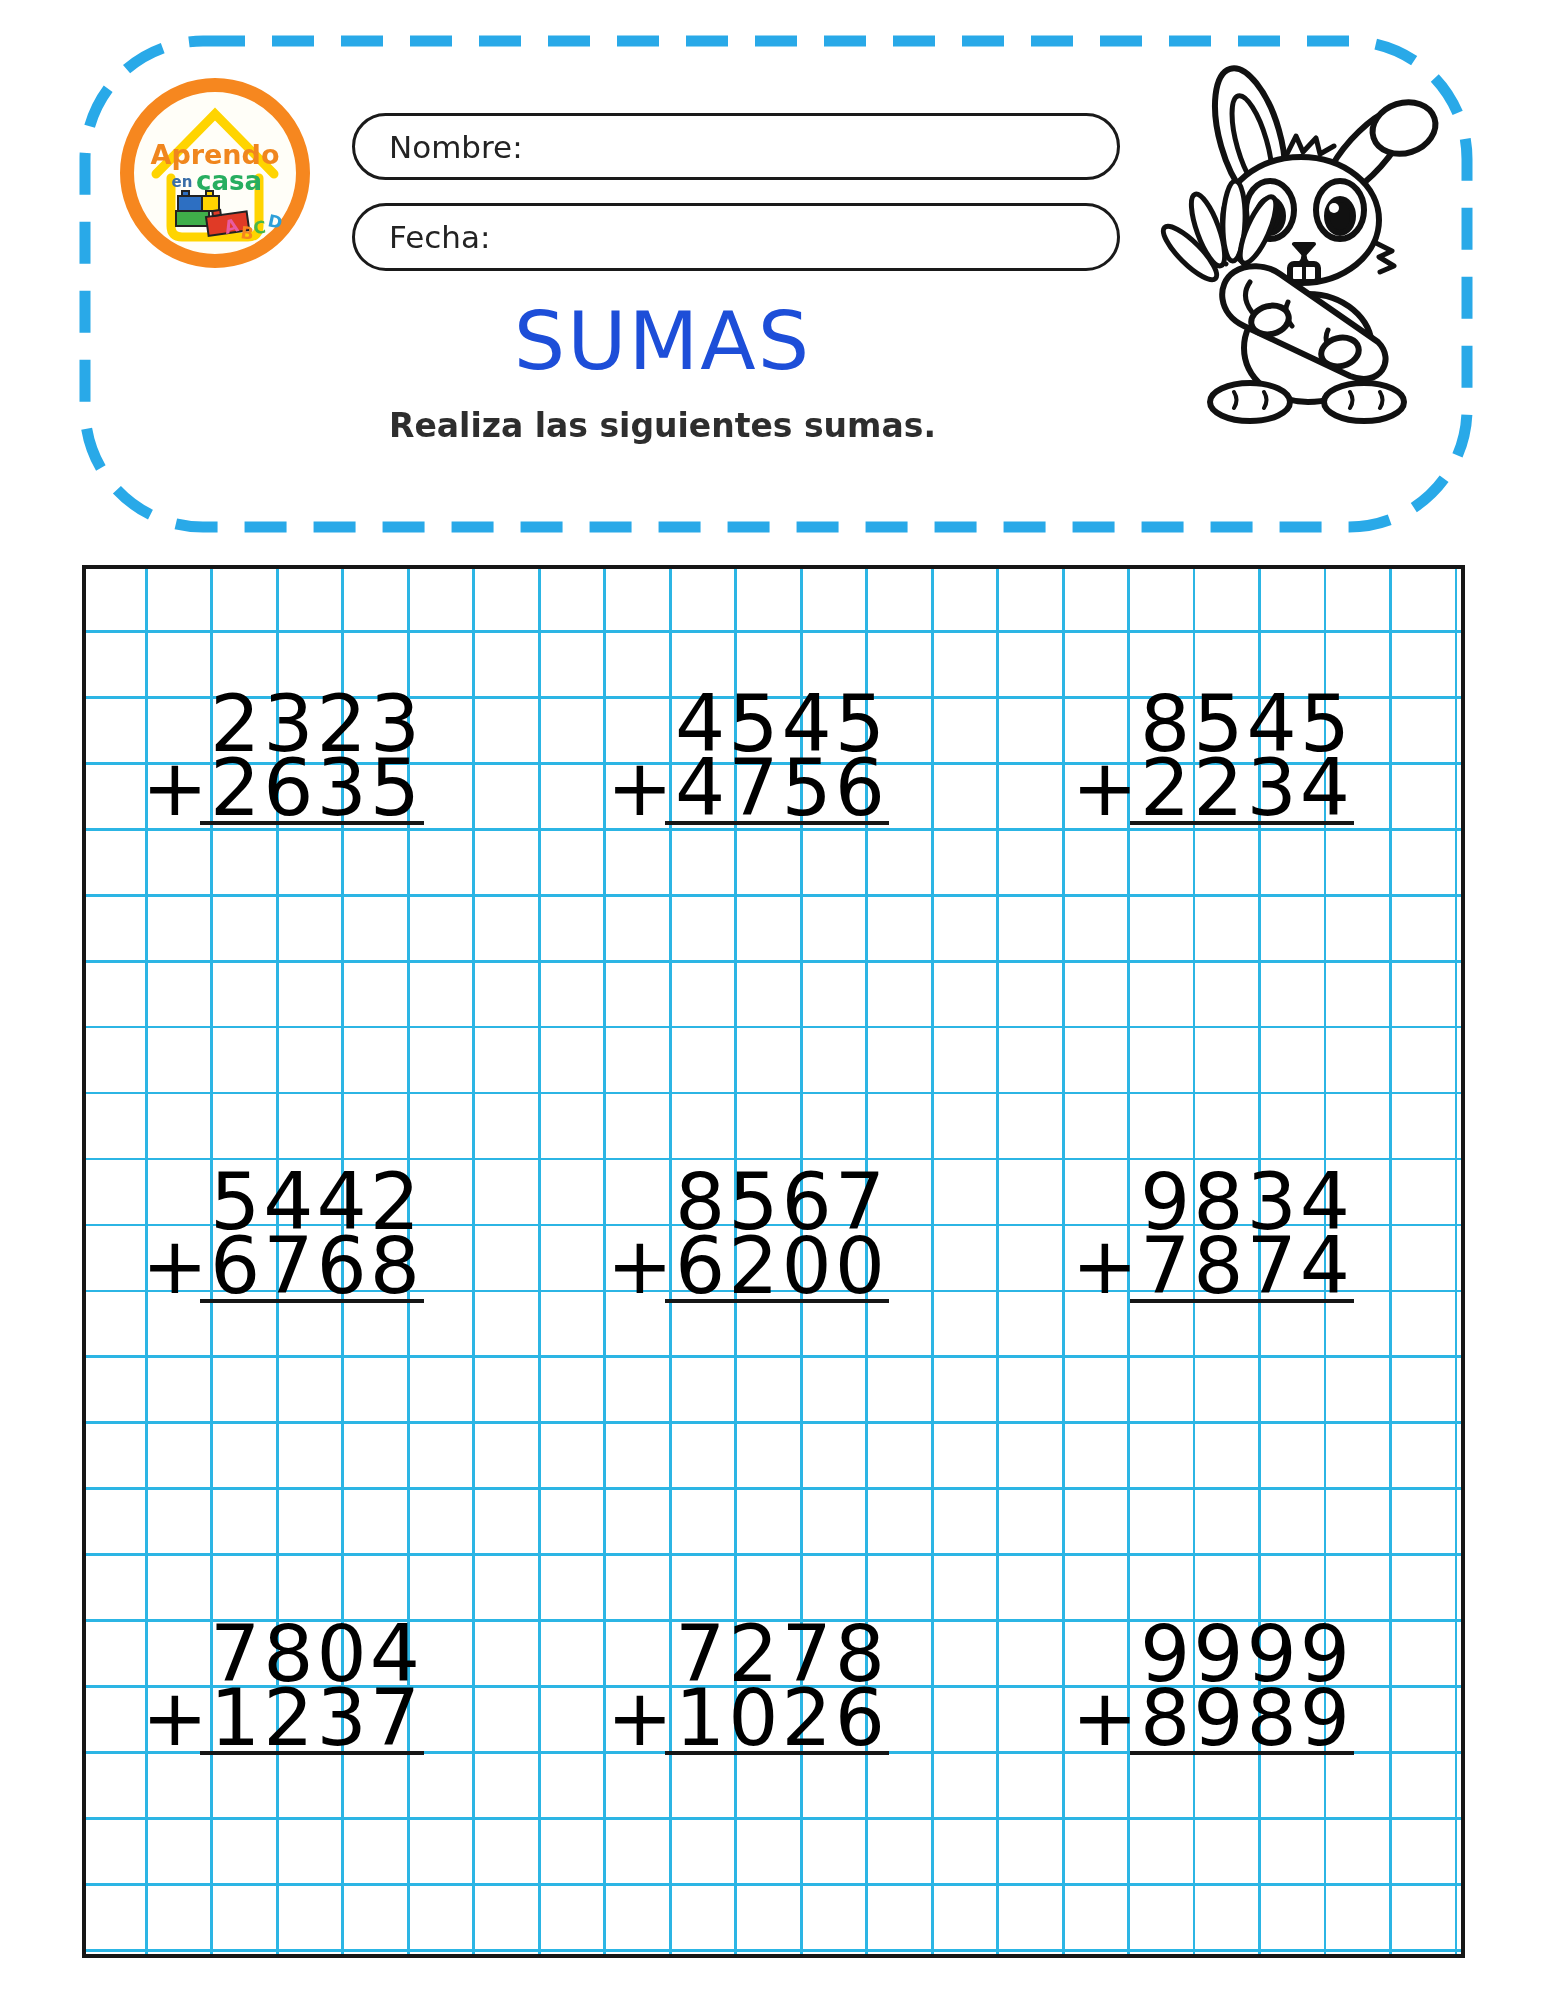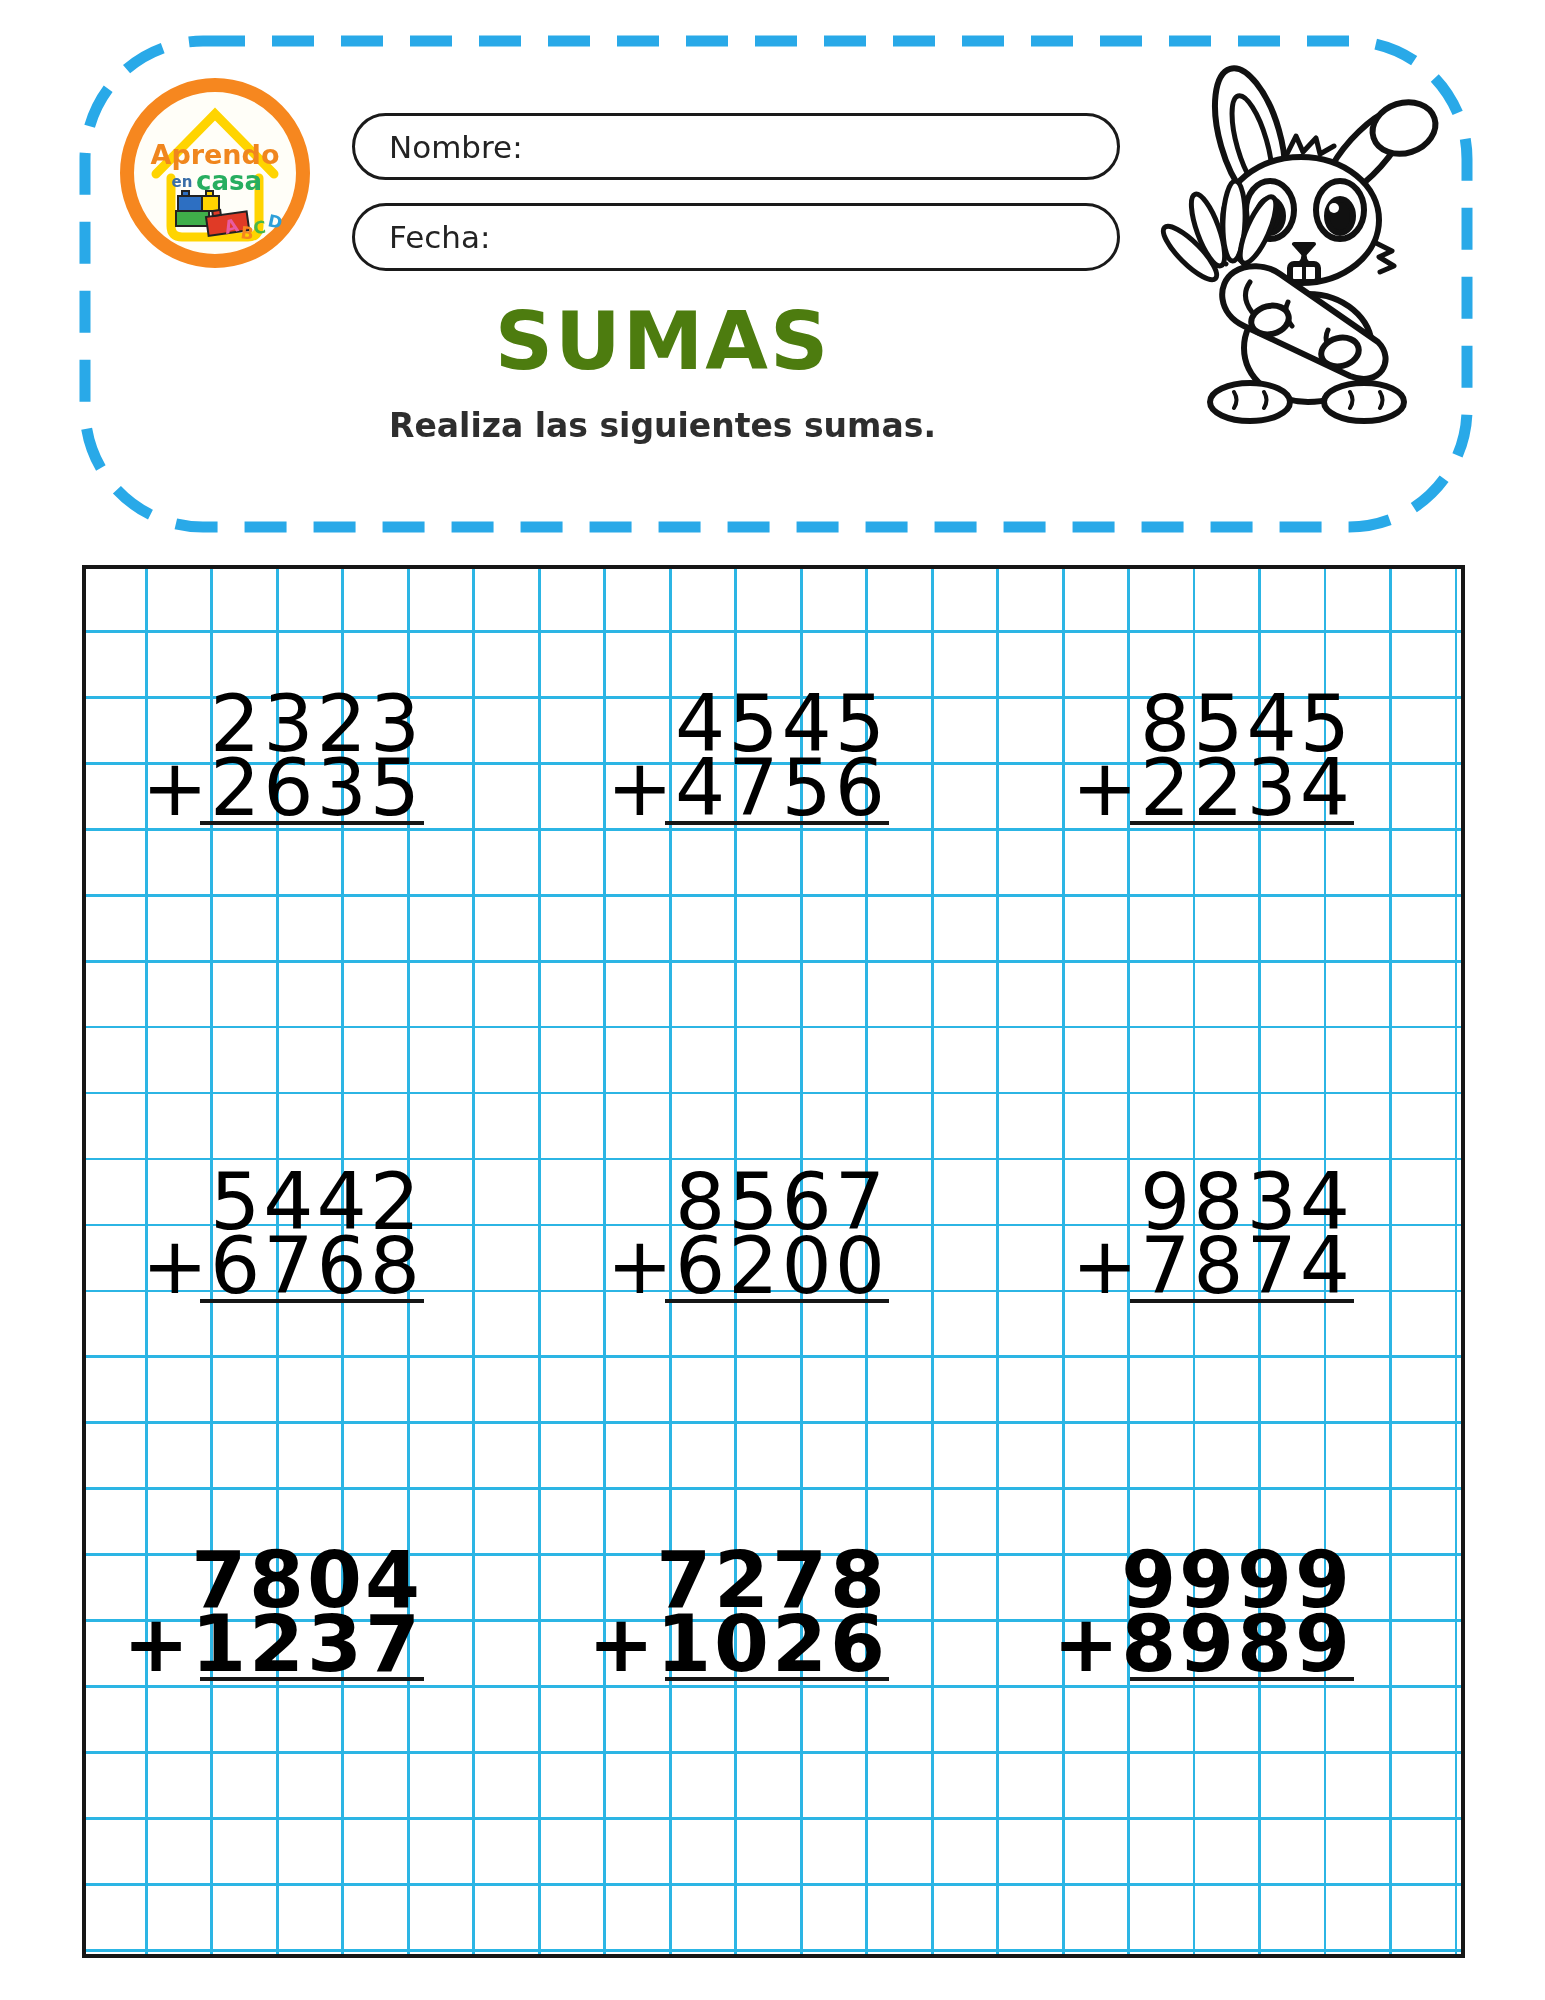--- a/index.html
+++ b/index.html
@@ -12,22 +12,22 @@
   .logo{position:absolute;left:116px;top:74px;width:198px;height:198px;}
   .pill{
     position:absolute;left:352px;width:768px;box-sizing:border-box;
     border:3px solid #1a1a1a;border-radius:38px;background:#fff;
     display:flex;align-items:center;padding-left:34px;font-size:31px;color:#232323;margin-top:14px;
   }
   .pill-nombre{top:99px;height:67px;}
   .pill-fecha{top:189px;height:68px;}
   .title-wrap{position:absolute;left:80px;top:298px;width:1165px;text-align:center;}
   .title{
-    font-size:81px;line-height:86px;font-weight:bold;letter-spacing:2px;
-    color:#4d7c0f;
+    font-size:81px;line-height:86px;font-weight:normal;letter-spacing:2px;
+    color:#1d4ed8;
   }
   .subtitle{margin-top:22px;font-size:33px;font-weight:bold;color:#2e2e2e;}
   .rabbit{position:absolute;left:1138px;top:58px;width:310px;height:375px;}
 
   
   .grid{
     position:absolute;left:82px;top:565px;width:1383px;height:1393px;
     box-sizing:border-box;border:4px solid #161616;background-color:#fff;
     background-image:
       repeating-linear-gradient(to right,
@@ -43,21 +43,21 @@
   
   .problem{position:absolute;width:300px;height:140px;color:#000000;}
   .p-line{
     height:64px;line-height:64px;font-size:79px;
     display:flex;justify-content:flex-end;align-items:center;
   }
   .digits{letter-spacing:3px;margin-right:-3px;}
   .plus{margin-right:2px;}
   .answer-line{position:absolute;top:129px;right:-4px;width:224px;border-top:4px solid #161616;}
   .c1{left:120px;} .c2{left:585px;} .c3{left:1050px;}
-  .r1{top:692px;} .r2{top:1170px;} .r3{top:1548px;font-weight:bold;}
+  .r1{top:692px;} .r2{top:1170px;} .r3{top:1622px;}
 </style>
 </head>
 <body>
 
 <div class="page">
 
   <div class="header-border">
     <svg width="1396" height="500" viewBox="0 0 1396 500">
       <rect x="7" y="7" width="1382" height="486" rx="118" fill="none" stroke="#29A9E8" stroke-width="11" stroke-dasharray="42 27"></rect>
     </svg>

